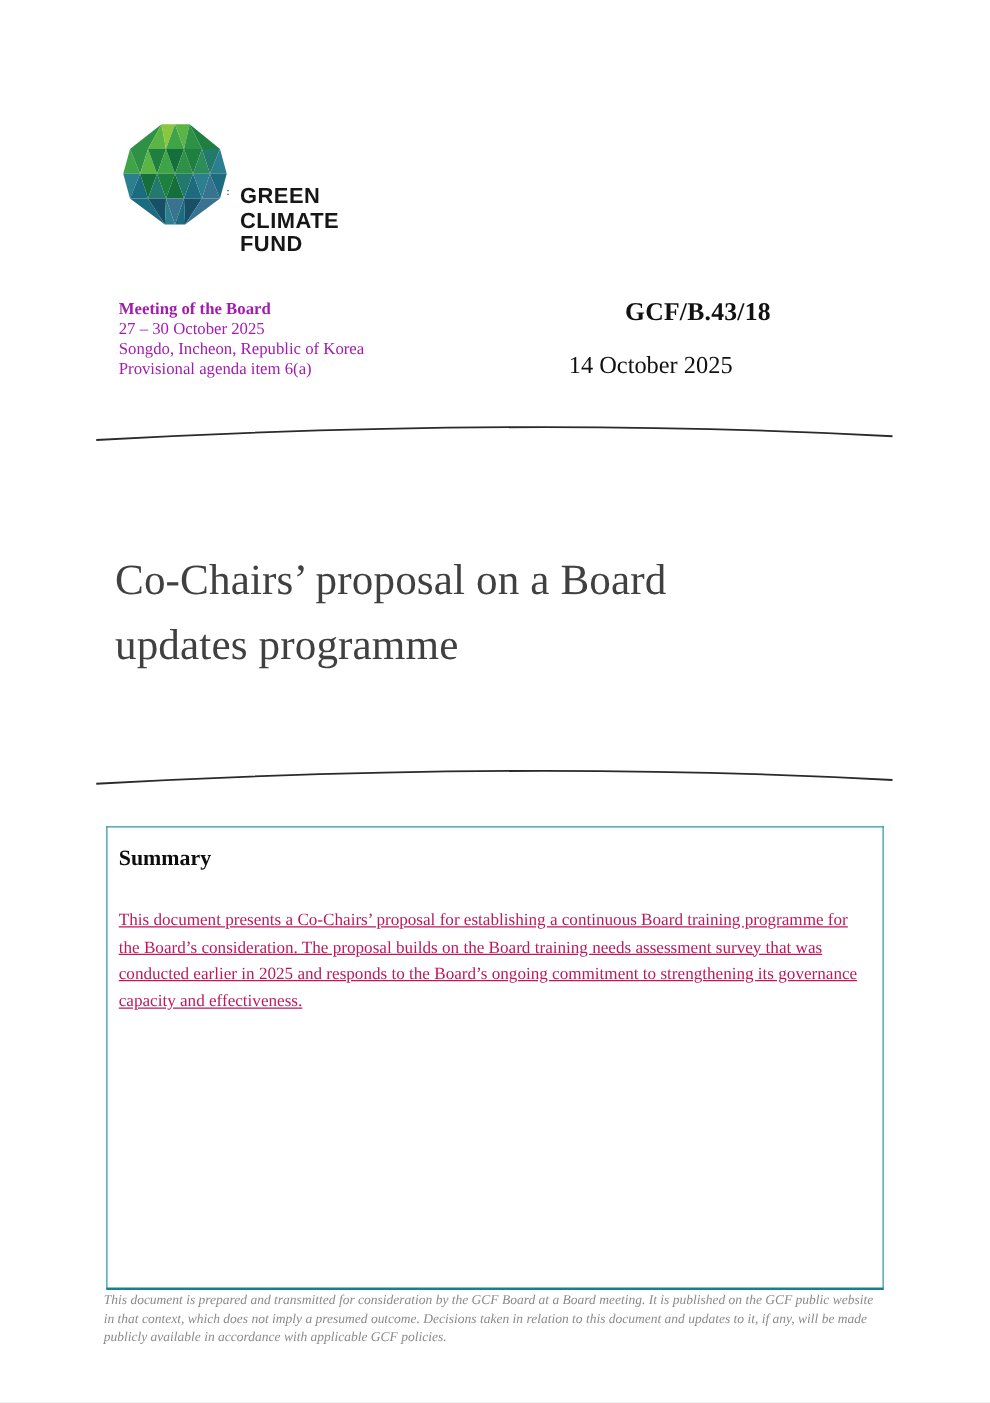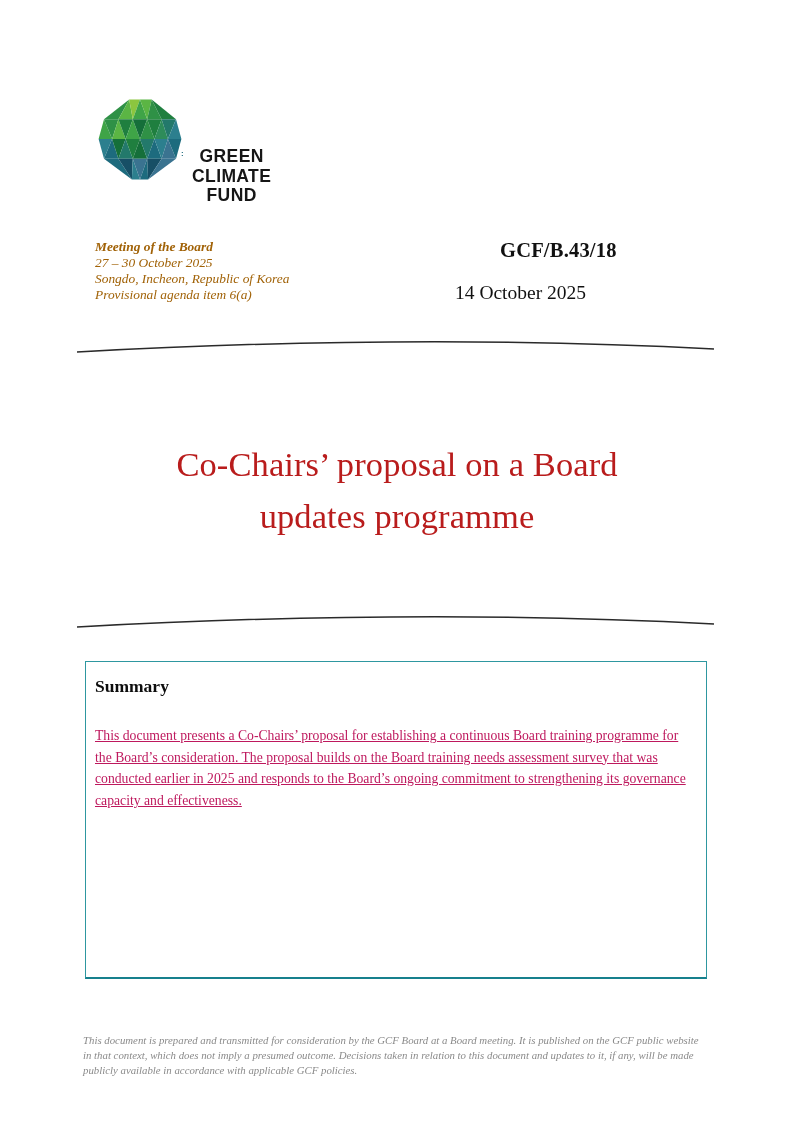--- a/index.html
+++ b/index.html
@@ -20,52 +20,52 @@
   .logo-sphere { position: absolute; left: 0; top: 0; width: 90px; height: 92px; }
   .logo-reg-mark {
     position: absolute; left: 86px; top: 57px;
     font-family: "Liberation Sans", sans-serif;
     font-size: 8px; font-weight: bold; color: #1d6b7e; line-height: 1;
   }
   .logo-wordmark {
     position: absolute; left: 97px; top: 54px;
     font-family: "Liberation Sans", sans-serif;
     font-weight: bold; font-size: 17.5px; line-height: 19.5px;
-    letter-spacing: 0.4px; color: #161616; text-align: center;
+    letter-spacing: 0.4px; color: #161616;
   }
   .logo-wordmark span { display: block; }
 
   
   .meeting-block {
     position: absolute; left: 95px; top: 239px;
-    font-size: 13.4px; line-height: 16.1px; color: #a16207; font-style: italic;
+    font-size: 13.4px; line-height: 16.1px; color: #a21caf;
   }
   .meeting-block .line { display: block; }
   .meeting-title { font-weight: bold; }
   .docref-block { position: absolute; left: 455px; top: 239px; }
   .docref-code { font-weight: bold; font-size: 20.5px; line-height: 22px; letter-spacing: 0.2px; margin-left: 45px; }
   .docref-date { font-size: 19.5px; margin-top: 21px; }
 
   
   .divider { position: absolute; left: 75px; width: 641px; height: 22px; }
   .divider-1 { top: 334px; }
   .divider-2 { top: 609px; }
 
   
   .doc-title {
     position: absolute; left: 92px; top: 438px; width: 610px;
     font-size: 34.5px; line-height: 52px; font-weight: normal;
-    color: #b91c1c; letter-spacing: 0.1px; text-align: center;
+    color: #404040; letter-spacing: 0.1px;
   }
   .doc-title span { display: block; }
 
   
   .summary-box {
     position: absolute; left: 85px; top: 661px;
-    width: 622px; height: 318px;
+    width: 622px; height: 371px;
     border: 1.4px solid #2E97A0;
     border-bottom: 2.6px solid #17808D;
     padding: 14px 12px 0 9px;
     background: #ffffff;
   }
   .summary-heading { font-size: 17.5px; font-weight: bold; color: #0d0d0d; }
   .summary-body {
     margin-top: 28px; width: 596px;
     font-size: 13.7px; line-height: 21.6px; color: #be185d; text-decoration: underline;
   }

